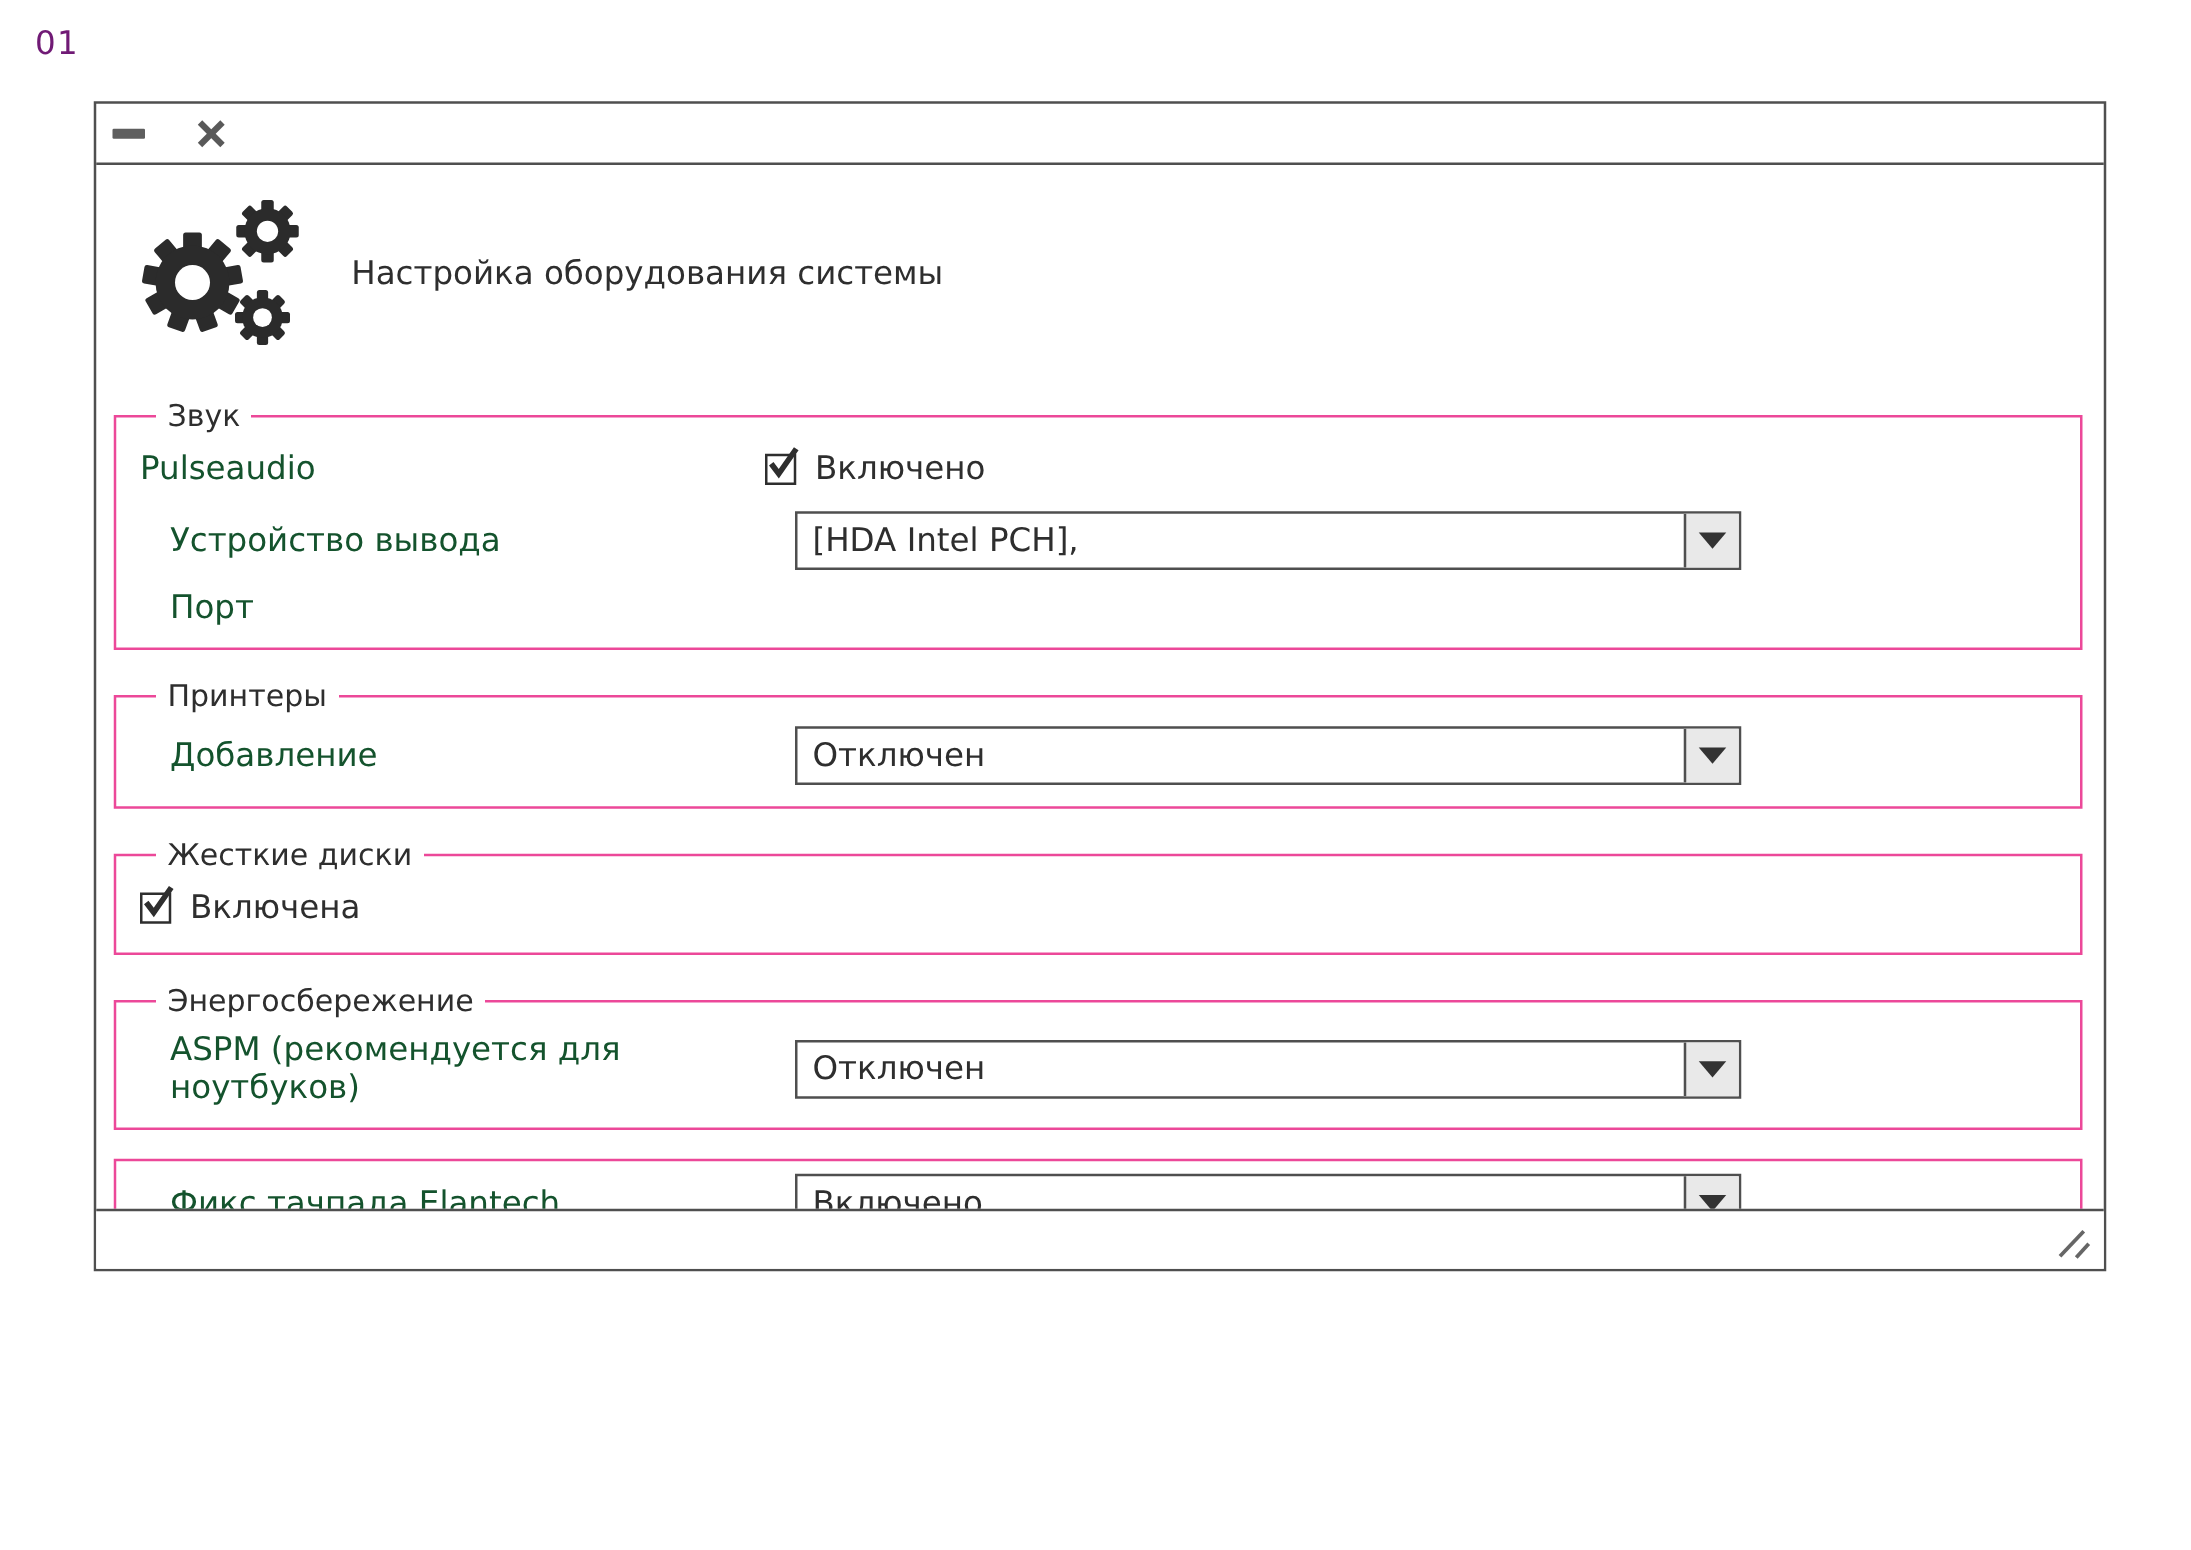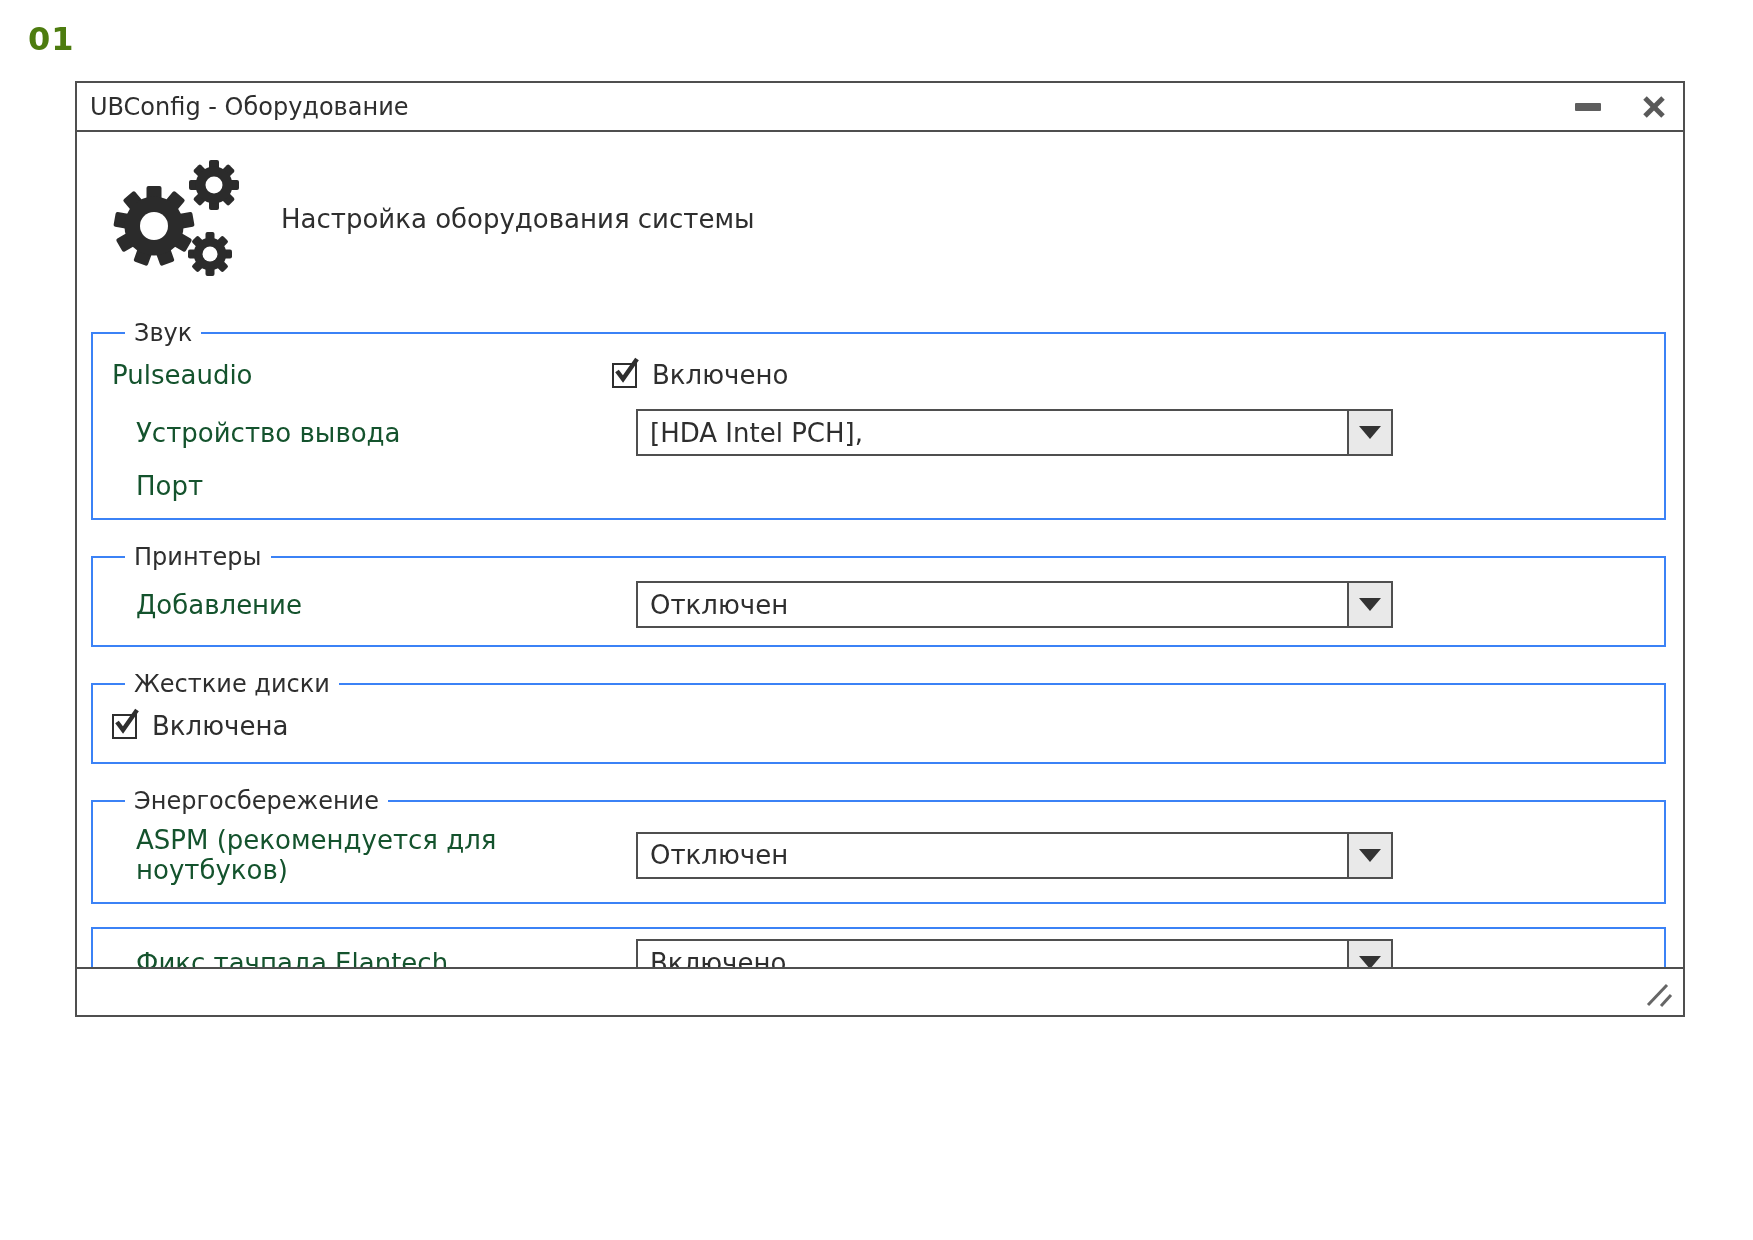--- a/index.html
+++ b/index.html
@@ -1,43 +1,43 @@
 <!DOCTYPE html>
 <html><head>
 <meta charset="utf-8">
 <style>
   html,body{margin:0;padding:0;}
   body{
     width:1753px;height:1240px;position:relative;background:#ffffff;
     font-family:"DejaVu Sans", sans-serif;color:#2e2e2e;overflow:hidden;
   }
   .page-index{
-    position:absolute;left:28px;top:20px;font-size:32px;font-weight:bold;
-    color:#4d7c0f;letter-spacing:1px;
+    position:absolute;left:28px;top:20px;font-size:26px;font-weight:normal;
+    color:#701a75;letter-spacing:1px;
   }
   .window{
     position:absolute;left:75px;top:81px;width:1606px;height:932px;
     border:2px solid #4f4f4f;background:#fff;box-sizing:content-box;
   }
   .titlebar{
     height:47px;border-bottom:2px solid #4f4f4f;display:flex;align-items:center;
     padding:0 16px 0 13px;
   }
   .titlebar .title{font-size:24px;color:#2e2e2e;flex:1;}
   .win-controls{display:flex;align-items:center;gap:40px;}
   .min-btn{width:26px;height:8px;background:#5e5e5e;border-radius:1px;cursor:default;}
   .close-btn{width:26px;height:26px;display:flex;align-items:center;justify-content:center;cursor:default;}
   .header{
     display:flex;align-items:center;gap:36px;padding:16px 0 0 33px;height:142px;
   }
   .header-icon{width:135px;height:122px;flex:0 0 auto;}
   .header-title{font-size:26px;}
   .groups{padding:0;}
   fieldset.group{
-    border:2px solid #3b82f6;margin:23px 17px 0 14px;padding:4px 0 17px 19px;
+    border:2px solid #ec4899;margin:23px 17px 0 14px;padding:4px 0 17px 19px;
     min-inline-size:auto;
   }
   fieldset.group:first-child{margin-top:29px;}
   fieldset.group legend{
     font-size:24px;margin-left:13px;padding:0 9px;color:#2e2e2e;
   }
   .row{
     display:grid;grid-template-columns:500px auto;align-items:center;font-size:26px;
   }
   .row-combo{margin-top:15px;margin-left:24px;}
@@ -67,21 +67,20 @@
   }
   .resize-grip{position:absolute;right:8px;bottom:7px;cursor:default;}
 </style>
 </head>
 <body>
 
 <div class="page-index">01</div>
 
 <div class="window">
   <div class="titlebar">
-    <span class="title">UBConfig - Оборудование</span>
     <span class="win-controls">
       <span class="min-btn" title=""></span>
       <span class="close-btn">
         <svg width="26" height="26" viewBox="0 0 26 26">
           <line x1="4" y1="4" x2="22" y2="22" stroke="#595959" stroke-width="5"></line>
           <line x1="22" y1="4" x2="4" y2="22" stroke="#595959" stroke-width="5"></line>
         </svg>
       </span>
     </span>
   </div>

